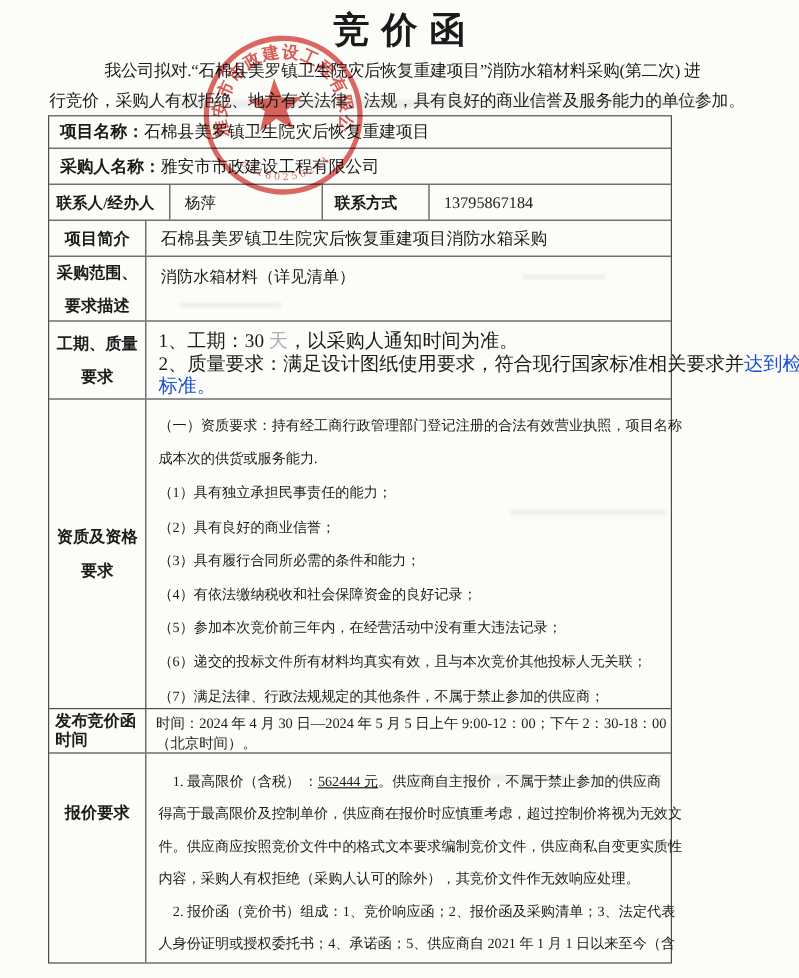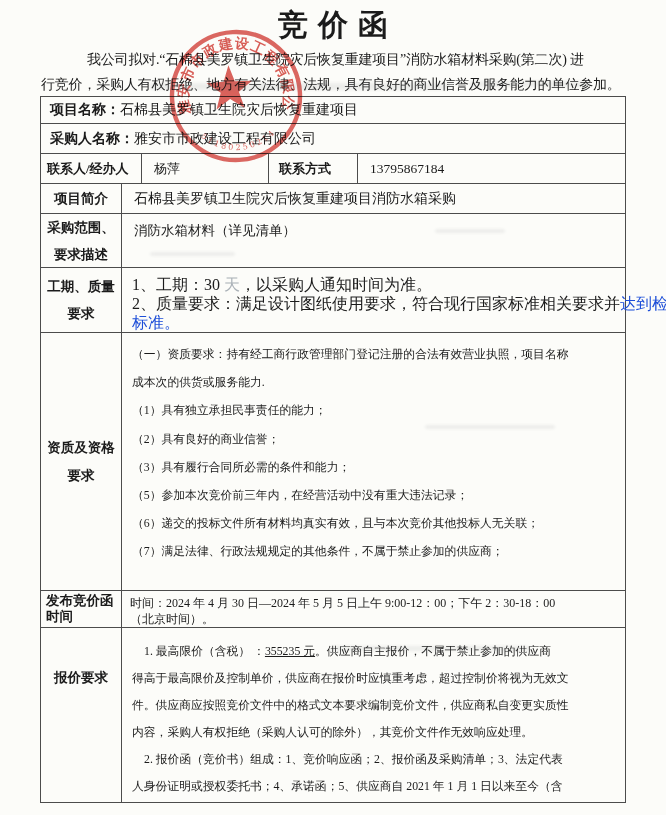--- a/index.html
+++ b/index.html
@@ -11,21 +11,21 @@
   .doc-title {
     position:absolute; top:5px; left:0; width:100%; text-align:center;
     font-size:30px; font-weight:700; letter-spacing:10px; text-indent:10px;
   }
   .intro { position:absolute; top:47px; left:41px; width:592px;
     font-size:14px; line-height:25px; letter-spacing:-0.2px; white-space:nowrap; }
   .intro .l1 { padding-left:46px; }
 
   
   .tbl {
-    position:absolute; left:40px; top:96px; width:586px; height:707px;
+    position:absolute; left:40px; top:96px; width:520px; height:707px;
     border:1px solid #4c4c4c; box-sizing:border-box;
   }
   .row { display:flex; box-sizing:border-box; border-bottom:1px solid #4c4c4c; }
   .row:last-child { border-bottom:none; }
   .r1 { height:27px; } .r2 { height:30px; } .r3 { height:30px;justify-content:flex-end; }
   .r4 { height:30px; } .r5 { height:54px; } .r6 { height:65px; }
   .r7 { height:258px; } .r8 { height:37px; } .r9 { height:174px; }
 
   .cell { box-sizing:border-box; }
   .lbl {
@@ -142,41 +142,42 @@
       <div class="lbl cell">
         <div>资质及资格</div>
         <div>要求</div>
       </div>
       <div class="val cell">
         <div>（一）资质要求：持有经工商行政管理部门登记注册的合法有效营业执照，项目名称</div>
         <div>成本次的供货或服务能力.</div>
         <div>（1）具有独立承担民事责任的能力；</div>
         <div>（2）具有良好的商业信誉；</div>
         <div>（3）具有履行合同所必需的条件和能力；</div>
+        <div>（4）有依法缴纳税收和社会保障资金的良好记录；</div>
         <div>（5）参加本次竞价前三年内，在经营活动中没有重大违法记录；</div>
         <div>（6）递交的投标文件所有材料均真实有效，且与本次竞价其他投标人无关联；</div>
         <div>（7）满足法律、行政法规规定的其他条件，不属于禁止参加的供应商；</div>
       </div>
     </div>
 
     <div class="row r8">
       <div class="lbl cell">
         <div>发布竞价函</div>
         <div>时间</div>
       </div>
       <div class="val cell">
         <div>时间：2024 年 4 月 30 日—2024 年 5 月 5 日上午 9:00-12：00；下午 2：30-18：00</div>
         <div>（北京时间）。</div>
       </div>
     </div>
 
     <div class="row r9">
       <div class="lbl cell">报价要求</div>
       <div class="val cell">
-        <div class="ind"><span>1. 最高限价（含税） ：</span><span class="u">355235 元</span><span>。供应商自主报价，不属于禁止参加的供应商</span></div>
+        <div class="ind"><span>1. 最高限价（含税） ：</span><span class="u">562444 元</span><span>。供应商自主报价，不属于禁止参加的供应商</span></div>
         <div>得高于最高限价及控制单价，供应商在报价时应慎重考虑，超过控制价将视为无效文</div>
         <div>件。供应商应按照竞价文件中的格式文本要求编制竞价文件，供应商私自变更实质性</div>
         <div>内容，采购人有权拒绝（采购人认可的除外），其竞价文件作无效响应处理。</div>
         <div class="ind">2. 报价函（竞价书）组成：1、竞价响应函；2、报价函及采购清单；3、法定代表</div>
         <div>人身份证明或授权委托书；4、承诺函；5、供应商自 2021 年 1 月 1 日以来至今（含</div>
       </div>
     </div>
 
   </div>
 

